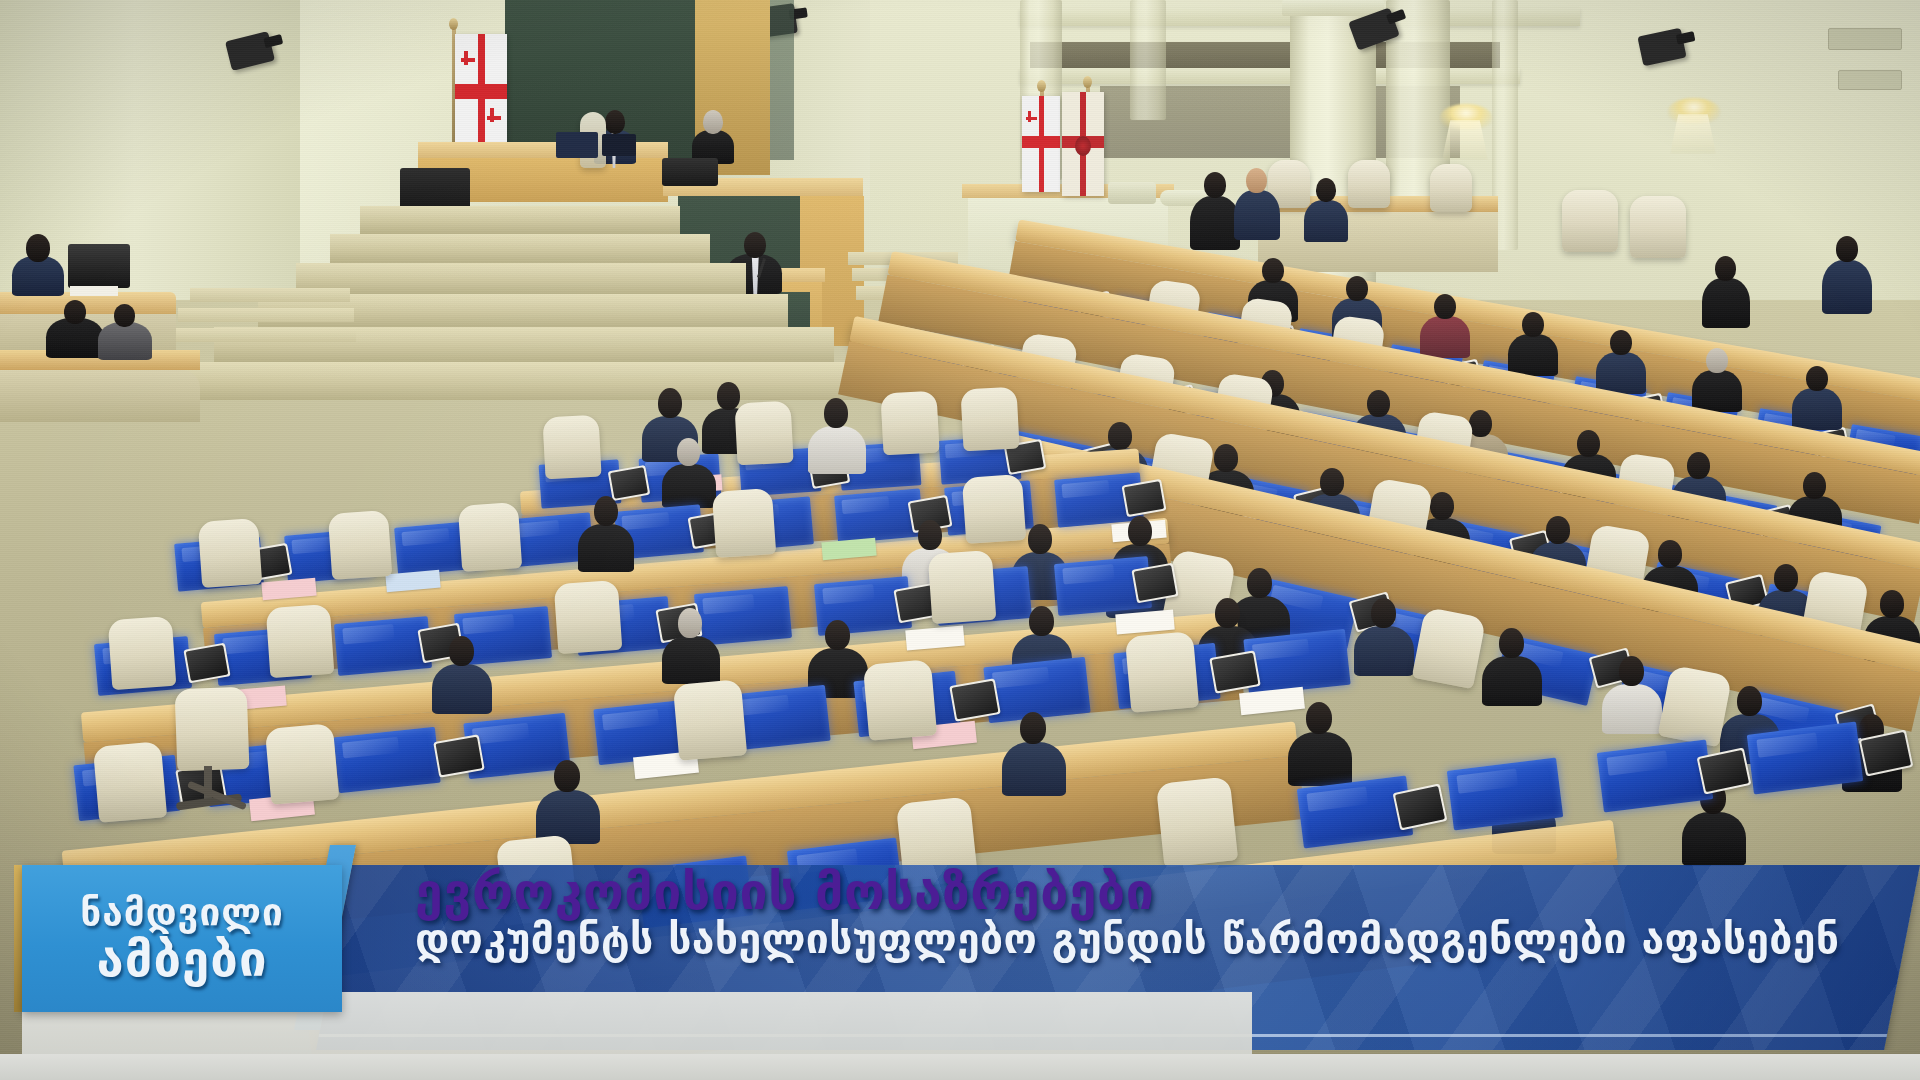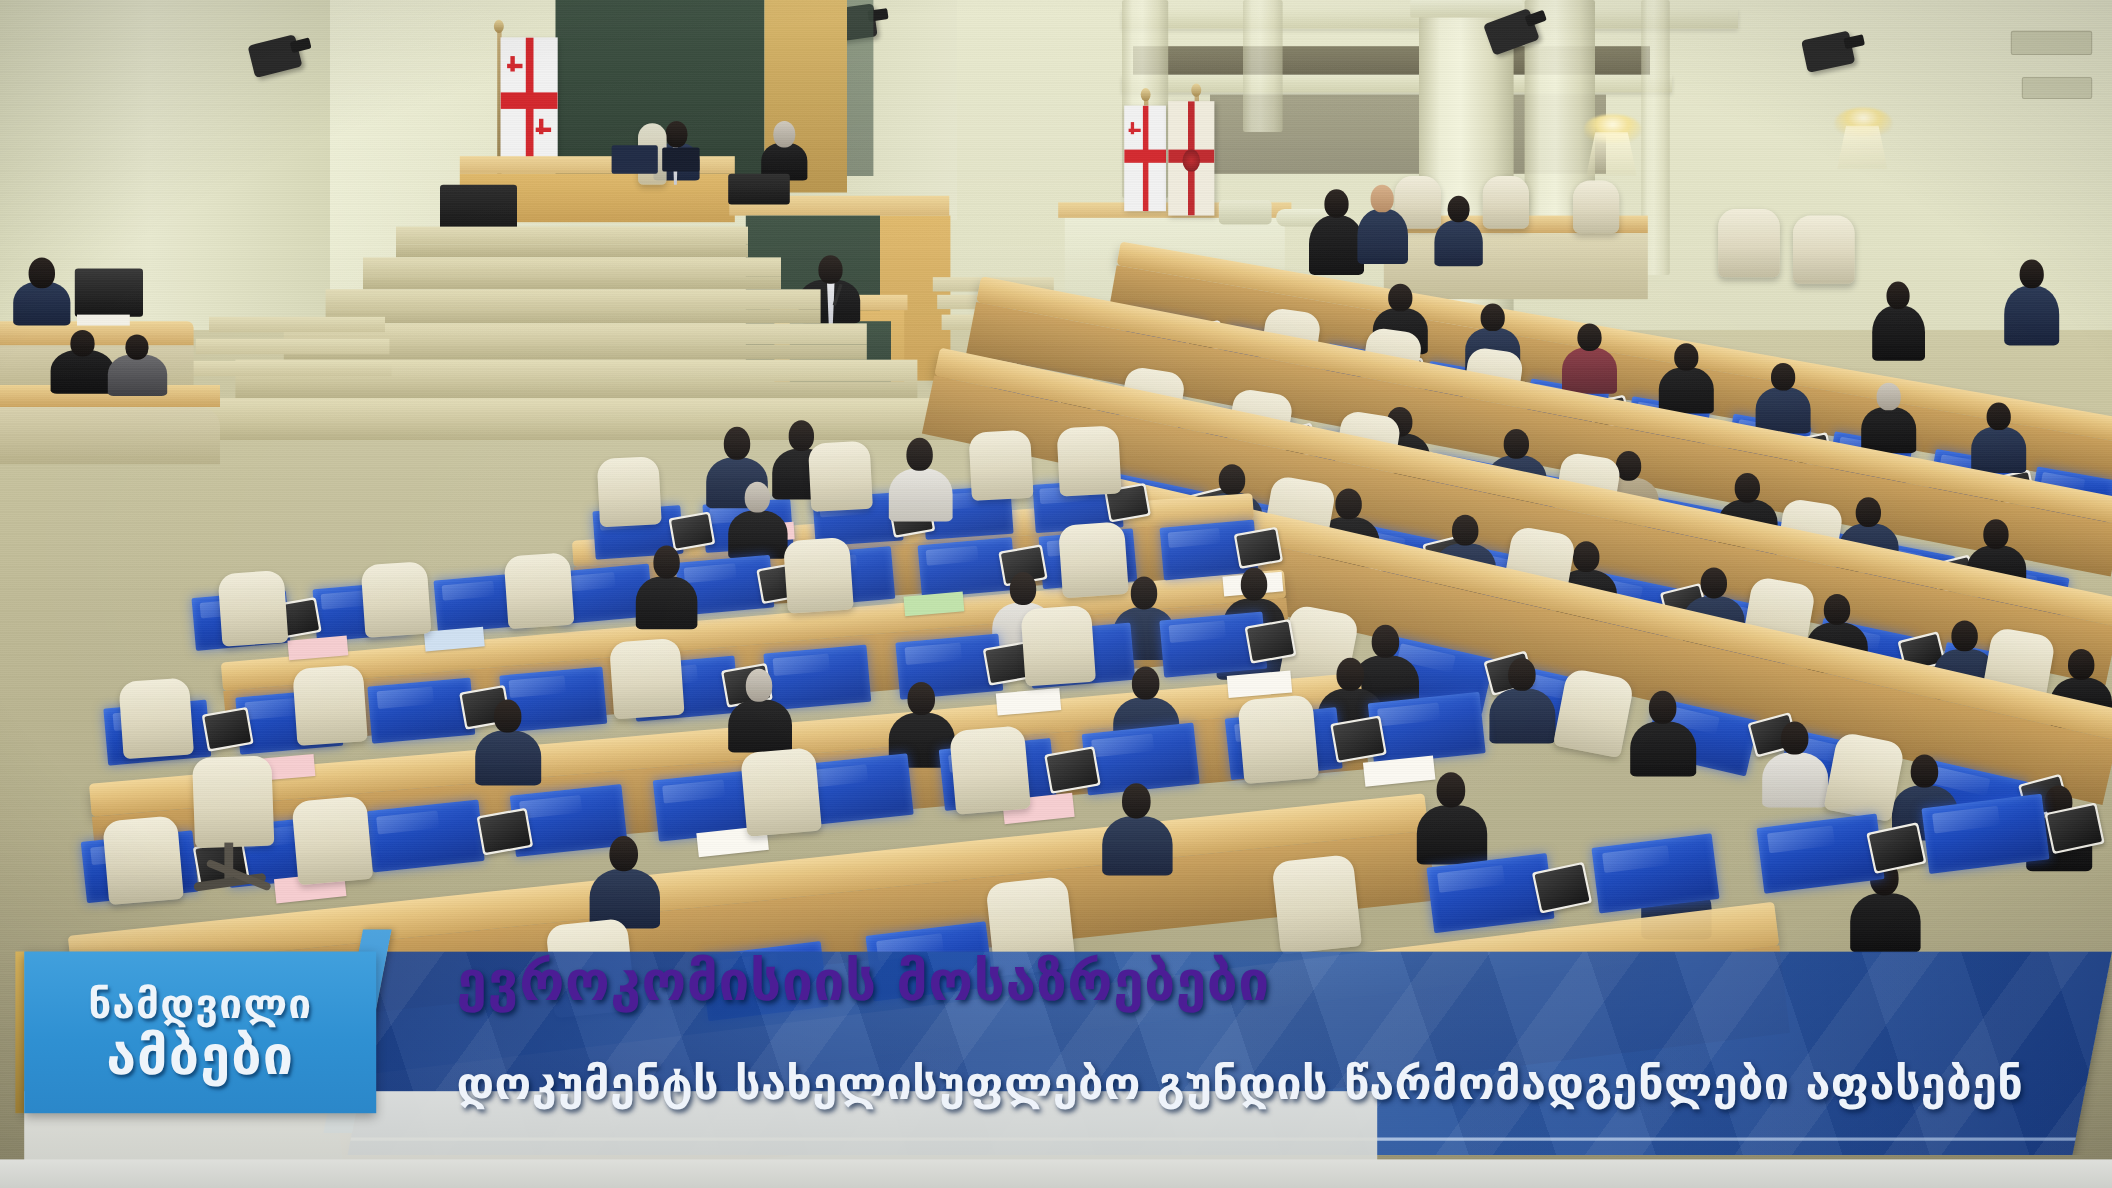--- a/index.html
+++ b/index.html
@@ -273,21 +273,20 @@
     display:flex; flex-direction:column; justify-content:flex-start;
     overflow:hidden;
   }
   .lt-head{
     color:#4c1d95; font-size:50px; font-weight:700; letter-spacing:.5px;
     line-height:1.02; white-space:nowrap;
     text-shadow:2px 3px 5px rgba(0,25,65,.75);
     font-family:"DejaVu Sans","Liberation Sans",sans-serif;
   }
   .lt-sub{
-    margin-top:46px;
     color:#eef3fa; font-size:41px; font-weight:700; letter-spacing:.3px;
     line-height:1.04; white-space:nowrap;
     text-shadow:2px 3px 5px rgba(0,25,65,.72);
     font-family:"DejaVu Sans","Liberation Sans",sans-serif;
   }
   .lt-bottomline{
     position:absolute; left:0; bottom:0; width:1920px; height:26px;
     background:linear-gradient(180deg,#dedfdb,#cdcfca);
   }
 </style>

